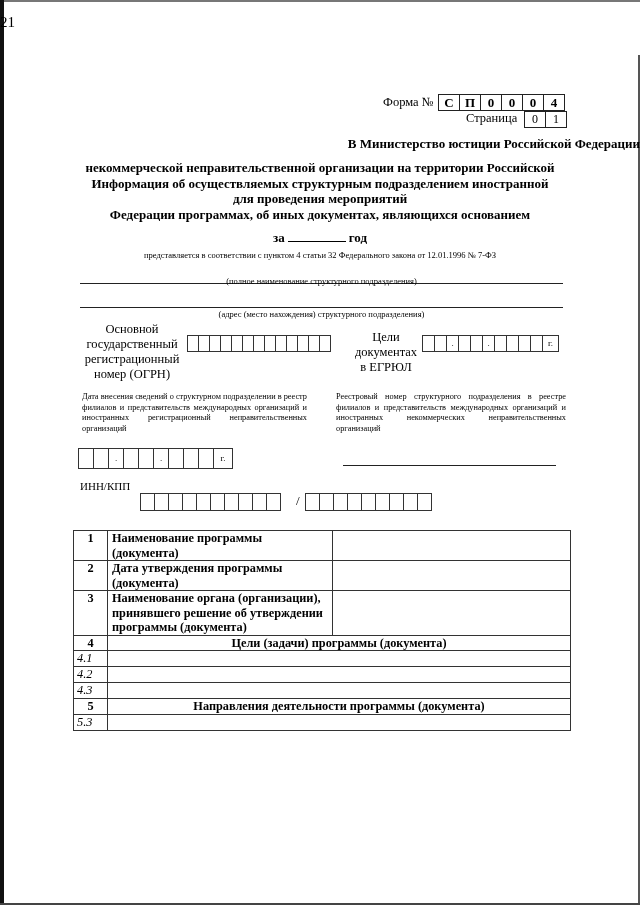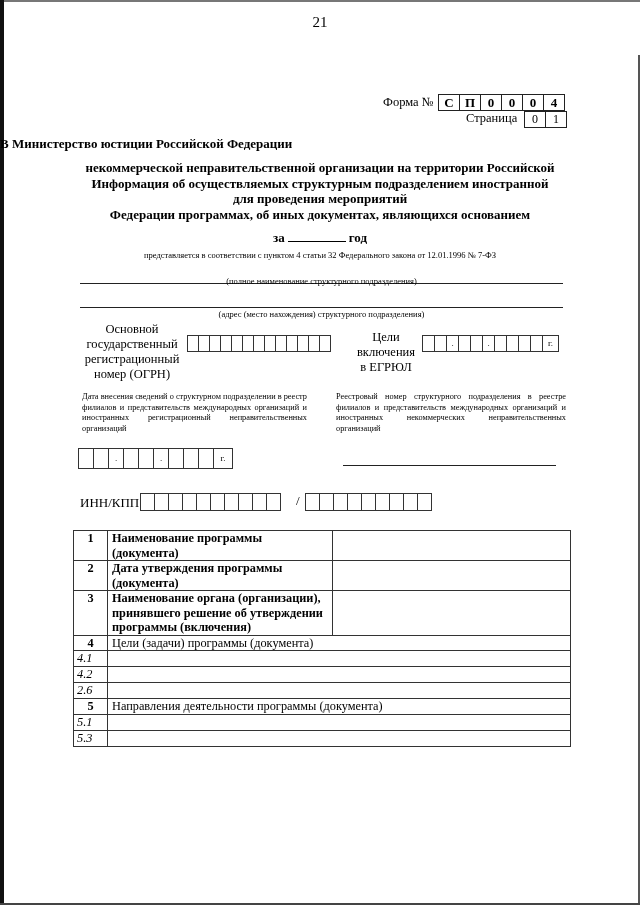--- a/index.html
+++ b/index.html
@@ -6,52 +6,52 @@
   body {
     width: 640px; height: 905px; position: relative; overflow: hidden;
     background: #ffffff; color: #000;
     font-family: "Liberation Serif", "DejaVu Serif", serif;
   }
   .scan-left { position: absolute; left: 0; top: 0; width: 4px; height: 905px; background: #111; }
   .scan-top { position: absolute; left: 4px; top: 0; width: 636px; height: 2px; background: #777; }
   .scan-right { position: absolute; right: 0; top: 55px; width: 2px; height: 850px; background: #555; }
   .scan-bottom { position: absolute; left: 0; bottom: 0; width: 640px; height: 2px; background: #444; }
   .abs { position: absolute; }
-  .page-number { left: 0; width: 640px; top: 14px; text-align: center; font-size: 15px; }
+  .page-number { left: 0; width: 640px; top: 14px; font-size: 15px; }
   .form-label { left: 383px; top: 95px; font-size: 12.5px; }
   .boxrow { position: absolute; display: flex; }
   .box {
     border: 1px solid #222; margin-left: -1px; height: 15px; width: 20px;
     text-align: center; font-size: 12px; line-height: 15px; box-sizing: content-box;
   }
   .box.bold { font-weight: bold; font-size: 13px; }
   .page-label { left: 466px; top: 111px; font-size: 12.5px; }
-  .h-ministry { left: 0; width: 640px; top: 136px; text-align: left; font-weight: bold; font-size: 13px; }
+  .h-ministry { left: 0; width: 640px; top: 136px; text-align: right; font-weight: bold; font-size: 13px; }
   .h-title { left: 70px; width: 500px; top: 160px; text-align: center; font-weight: bold; font-size: 13px; line-height: 15.5px; }
   .h-year { left: 0; width: 640px; top: 229px; text-align: center; font-weight: bold; font-size: 13px; }
   .h-year .blank { display: inline-block; width: 58px; border-bottom: 1px solid #000; height: 12px; margin: 0 3px; }
   .h-basis { left: 80px; width: 480px; top: 250px; text-align: center; font-size: 8.5px; line-height: 11px; }
   .fill-line { position: absolute; left: 80px; width: 483px; height: 0; border-top: 1px solid #222; }
   .caption { position: absolute; left: 80px; width: 483px; text-align: center; font-size: 8.5px; }
   .ogrn-label { left: 78px; width: 108px; top: 322px; text-align: center; font-size: 12.5px; line-height: 15px; }
   .cell { border: 1px solid #333; margin-left: -1px; width: 10px; height: 16px; box-sizing: content-box; font-size: 9px; text-align: center; line-height: 16px; }
   .egr-label { left: 352px; width: 68px; top: 330px; text-align: center; font-size: 12.5px; line-height: 15px; }
   .para { position: absolute; font-size: 8.3px; line-height: 10.5px; text-align: justify; text-align-last: left; }
   .reg-line { position: absolute; left: 343px; top: 465px; width: 213px; border-top: 1px solid #222; }
-  .inn-label { left: 80px; top: 495px; font-size: 13px; }
+  .inn-label { left: 80px; top: 480px; font-size: 11px; }
   .slash { left: 296px; top: 493px; font-size: 13px; }
   table.main {
     position: absolute; left: 73px; top: 530px; width: 498px;
     border-collapse: collapse; font-size: 12.3px;
   }
   table.main td { border: 1px solid #333; padding: 0 4px; vertical-align: top; line-height: 14.5px; }
   table.main td.num { width: 25px; text-align: center; font-weight: bold; }
   table.main td.numsub { width: 25px; text-align: left; font-weight: normal; padding-left: 3px; }
   table.main td.label { font-weight: bold; width: 216px; }
-  table.main td.wide { font-weight: normal; }
+  table.main td.wide { font-weight: bold; text-align: center; }
   table.main tr.sub td { height: 15px; font-style: italic; }
 </style>
 </head>
 <body>
 
 <div class="scan-left"></div>
 <div class="scan-top"></div>
 <div class="scan-right"></div>
 <div class="scan-bottom"></div>
 
@@ -108,21 +108,21 @@
     <div class="cell" style="width: 10px; height: 15px;"></div>
     <div class="cell" style="width: 10px; height: 15px;"></div>
     <div class="cell" style="width: 10px; height: 15px;"></div>
     <div class="cell" style="width: 10px; height: 15px;"></div>
     <div class="cell" style="width: 10px; height: 15px;"></div>
     <div class="cell" style="width: 10px; height: 15px;"></div>
   </div>
 
 <div class="abs egr-label">
   <div>Цели</div>
-  <div>включения</div>
+  <div>документах</div>
   <div>в ЕГРЮЛ</div>
 </div>
 <div class="boxrow" id="egrul-date-row" style="left:423px; top:335px;">
     <div class="cell" style="width: 11px; height: 15px;"></div>
     <div class="cell" style="width: 11px; height: 15px;"></div>
     <div class="cell" style="width: 11px; height: 15px; line-height: 15px;">.</div>
     <div class="cell" style="width: 11px; height: 15px;"></div>
     <div class="cell" style="width: 11px; height: 15px;"></div>
     <div class="cell" style="width: 11px; height: 15px; line-height: 15px;">.</div>
     <div class="cell" style="width: 11px; height: 15px;"></div>
@@ -181,45 +181,41 @@
       <td class="label">Наименование программы (документа)</td>
       <td></td>
     </tr>
     <tr>
       <td class="num">2</td>
       <td class="label">Дата утверждения программы (документа)</td>
       <td></td>
     </tr>
     <tr>
       <td class="num">3</td>
-      <td class="label">Наименование органа (организации), принявшего решение об утверждении программы (включения)</td>
+      <td class="label">Наименование органа (организации), принявшего решение об утверждении программы (документа)</td>
       <td></td>
     </tr>
     <tr>
       <td class="num">4</td>
       <td class="wide" colspan="2">Цели (задачи) программы (документа)</td>
     </tr>
     <tr class="sub">
       <td class="num numsub">4.1</td>
       <td colspan="2"></td>
     </tr>
     <tr class="sub">
       <td class="num numsub">4.2</td>
       <td colspan="2"></td>
     </tr>
     <tr class="sub">
-      <td class="num numsub">2.6</td>
+      <td class="num numsub">4.3</td>
       <td colspan="2"></td>
     </tr>
     <tr>
       <td class="num">5</td>
       <td class="wide" colspan="2">Направления деятельности программы (документа)</td>
     </tr>
     <tr class="sub">
-      <td class="num numsub">5.1</td>
-      <td colspan="2"></td>
-    </tr>
-    <tr class="sub">
       <td class="num numsub">5.3</td>
       <td colspan="2"></td>
     </tr>
   </tbody>
 </table>
 
 </body></html>

